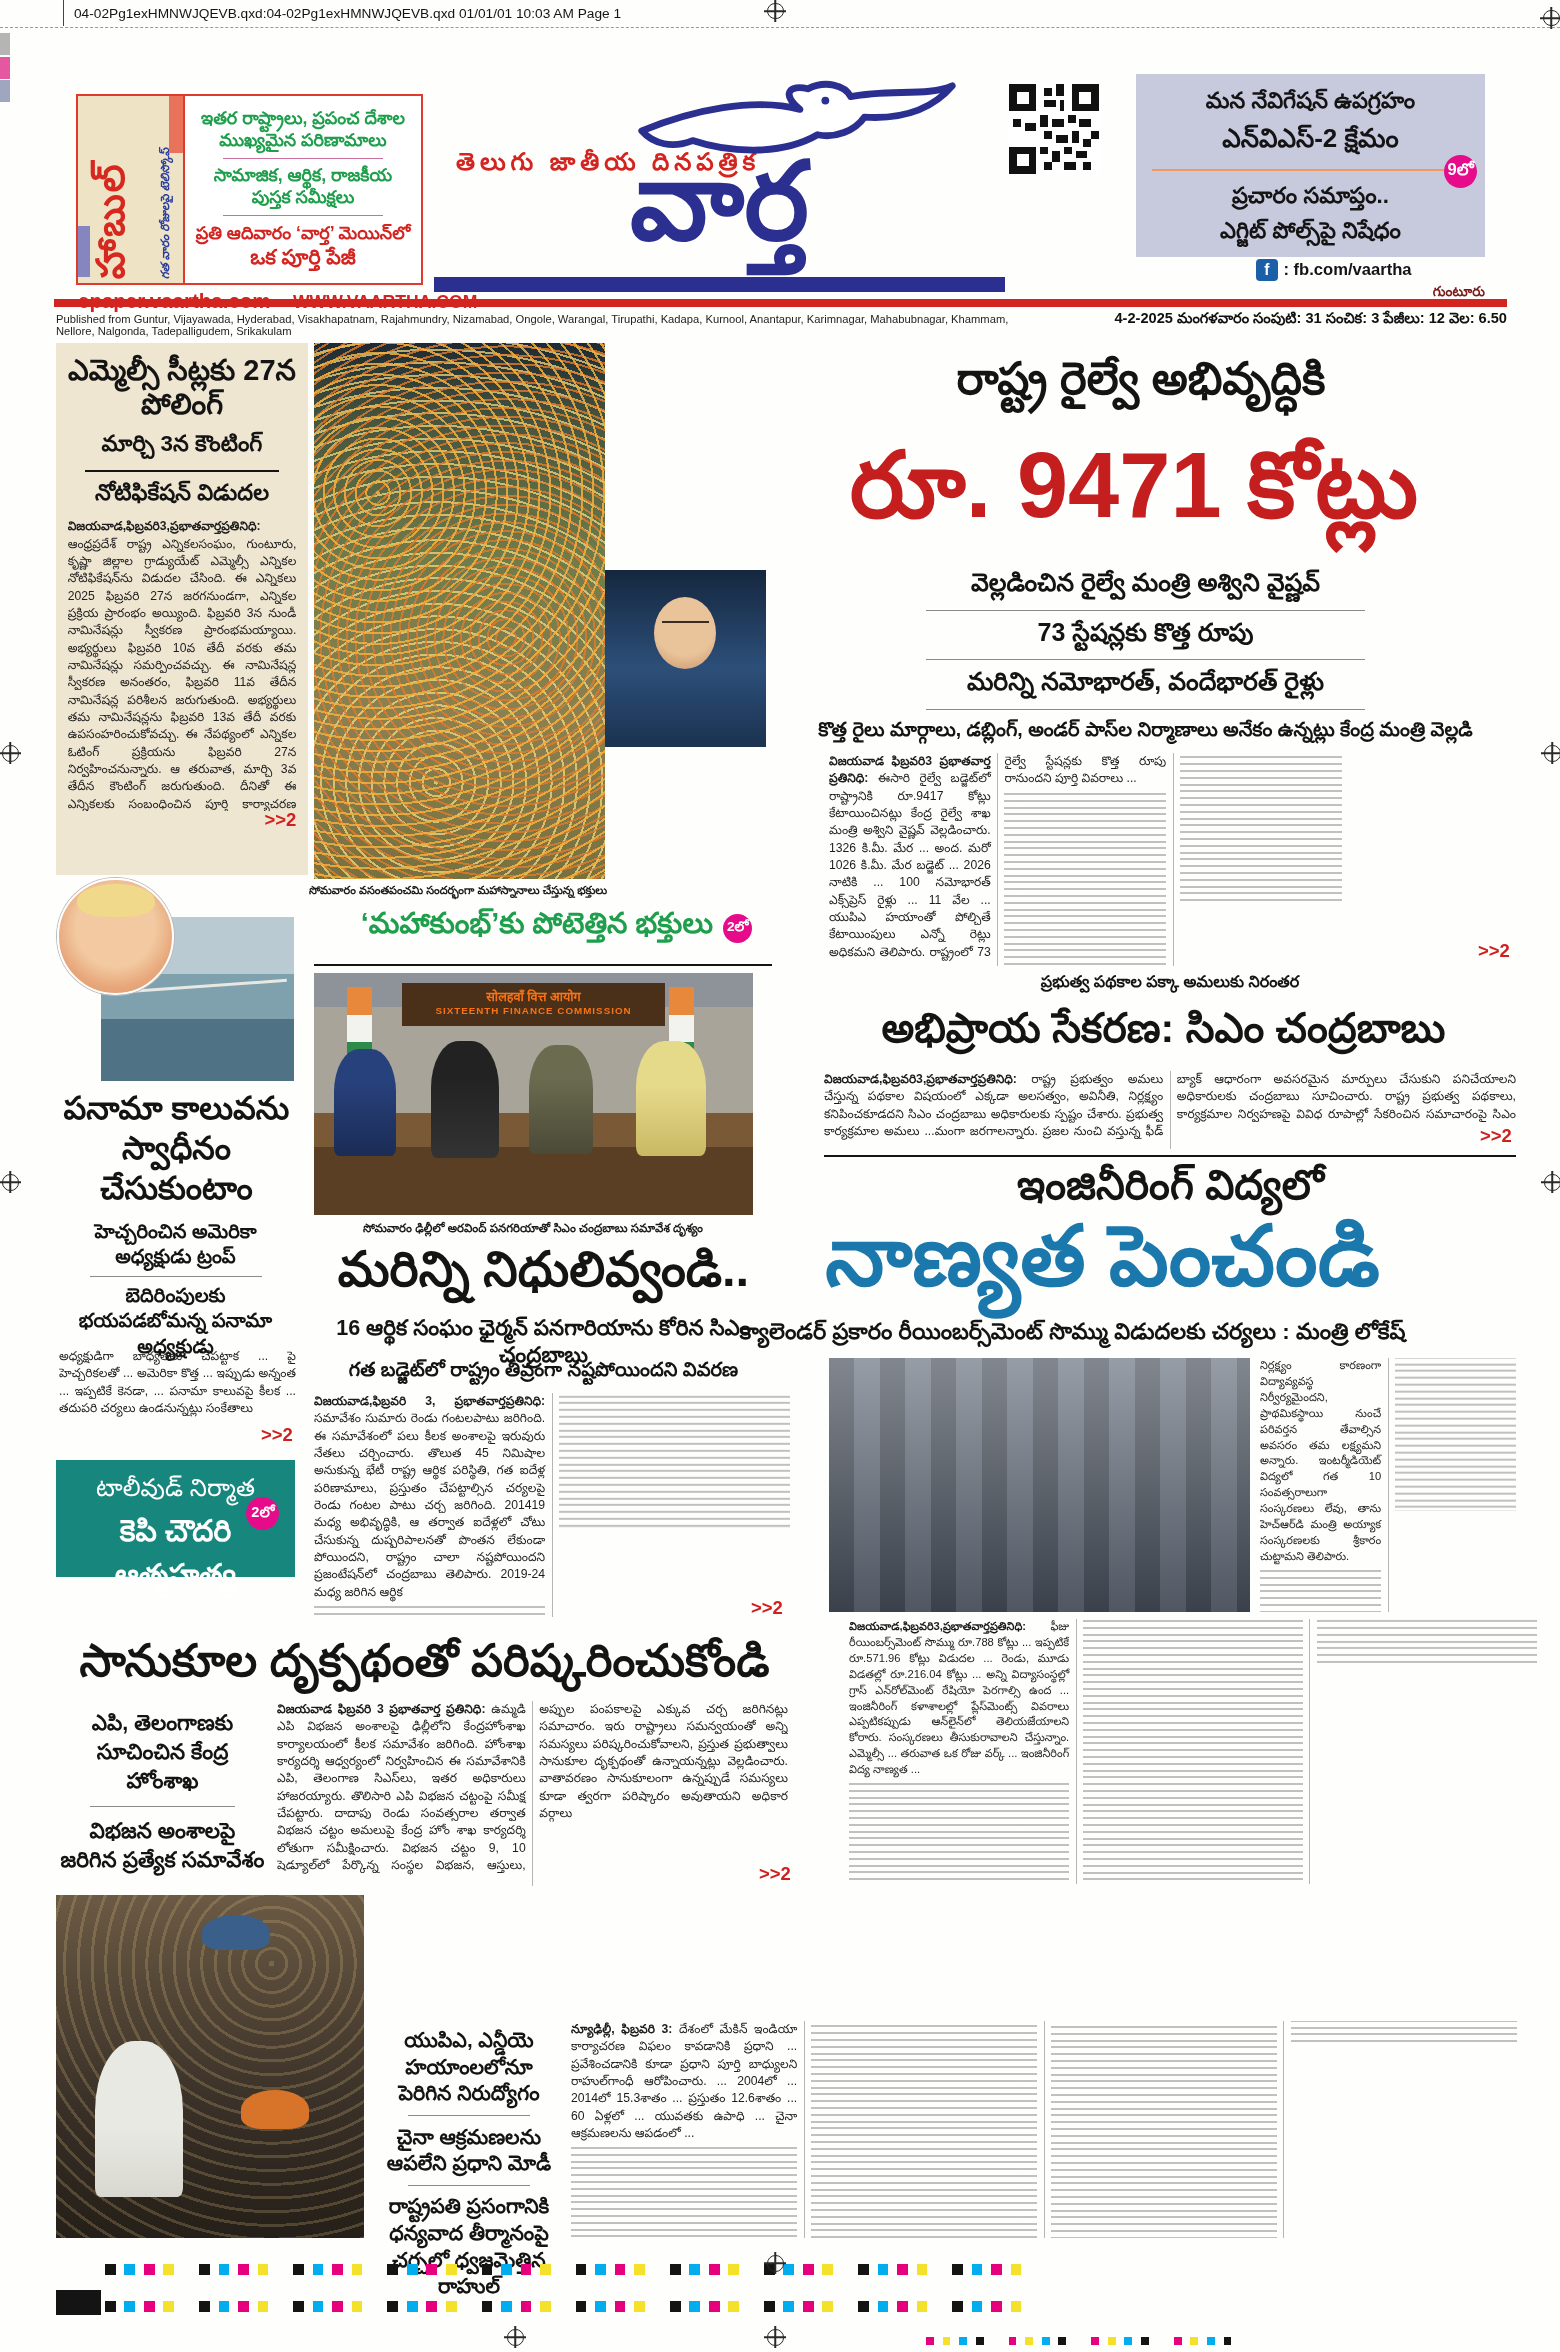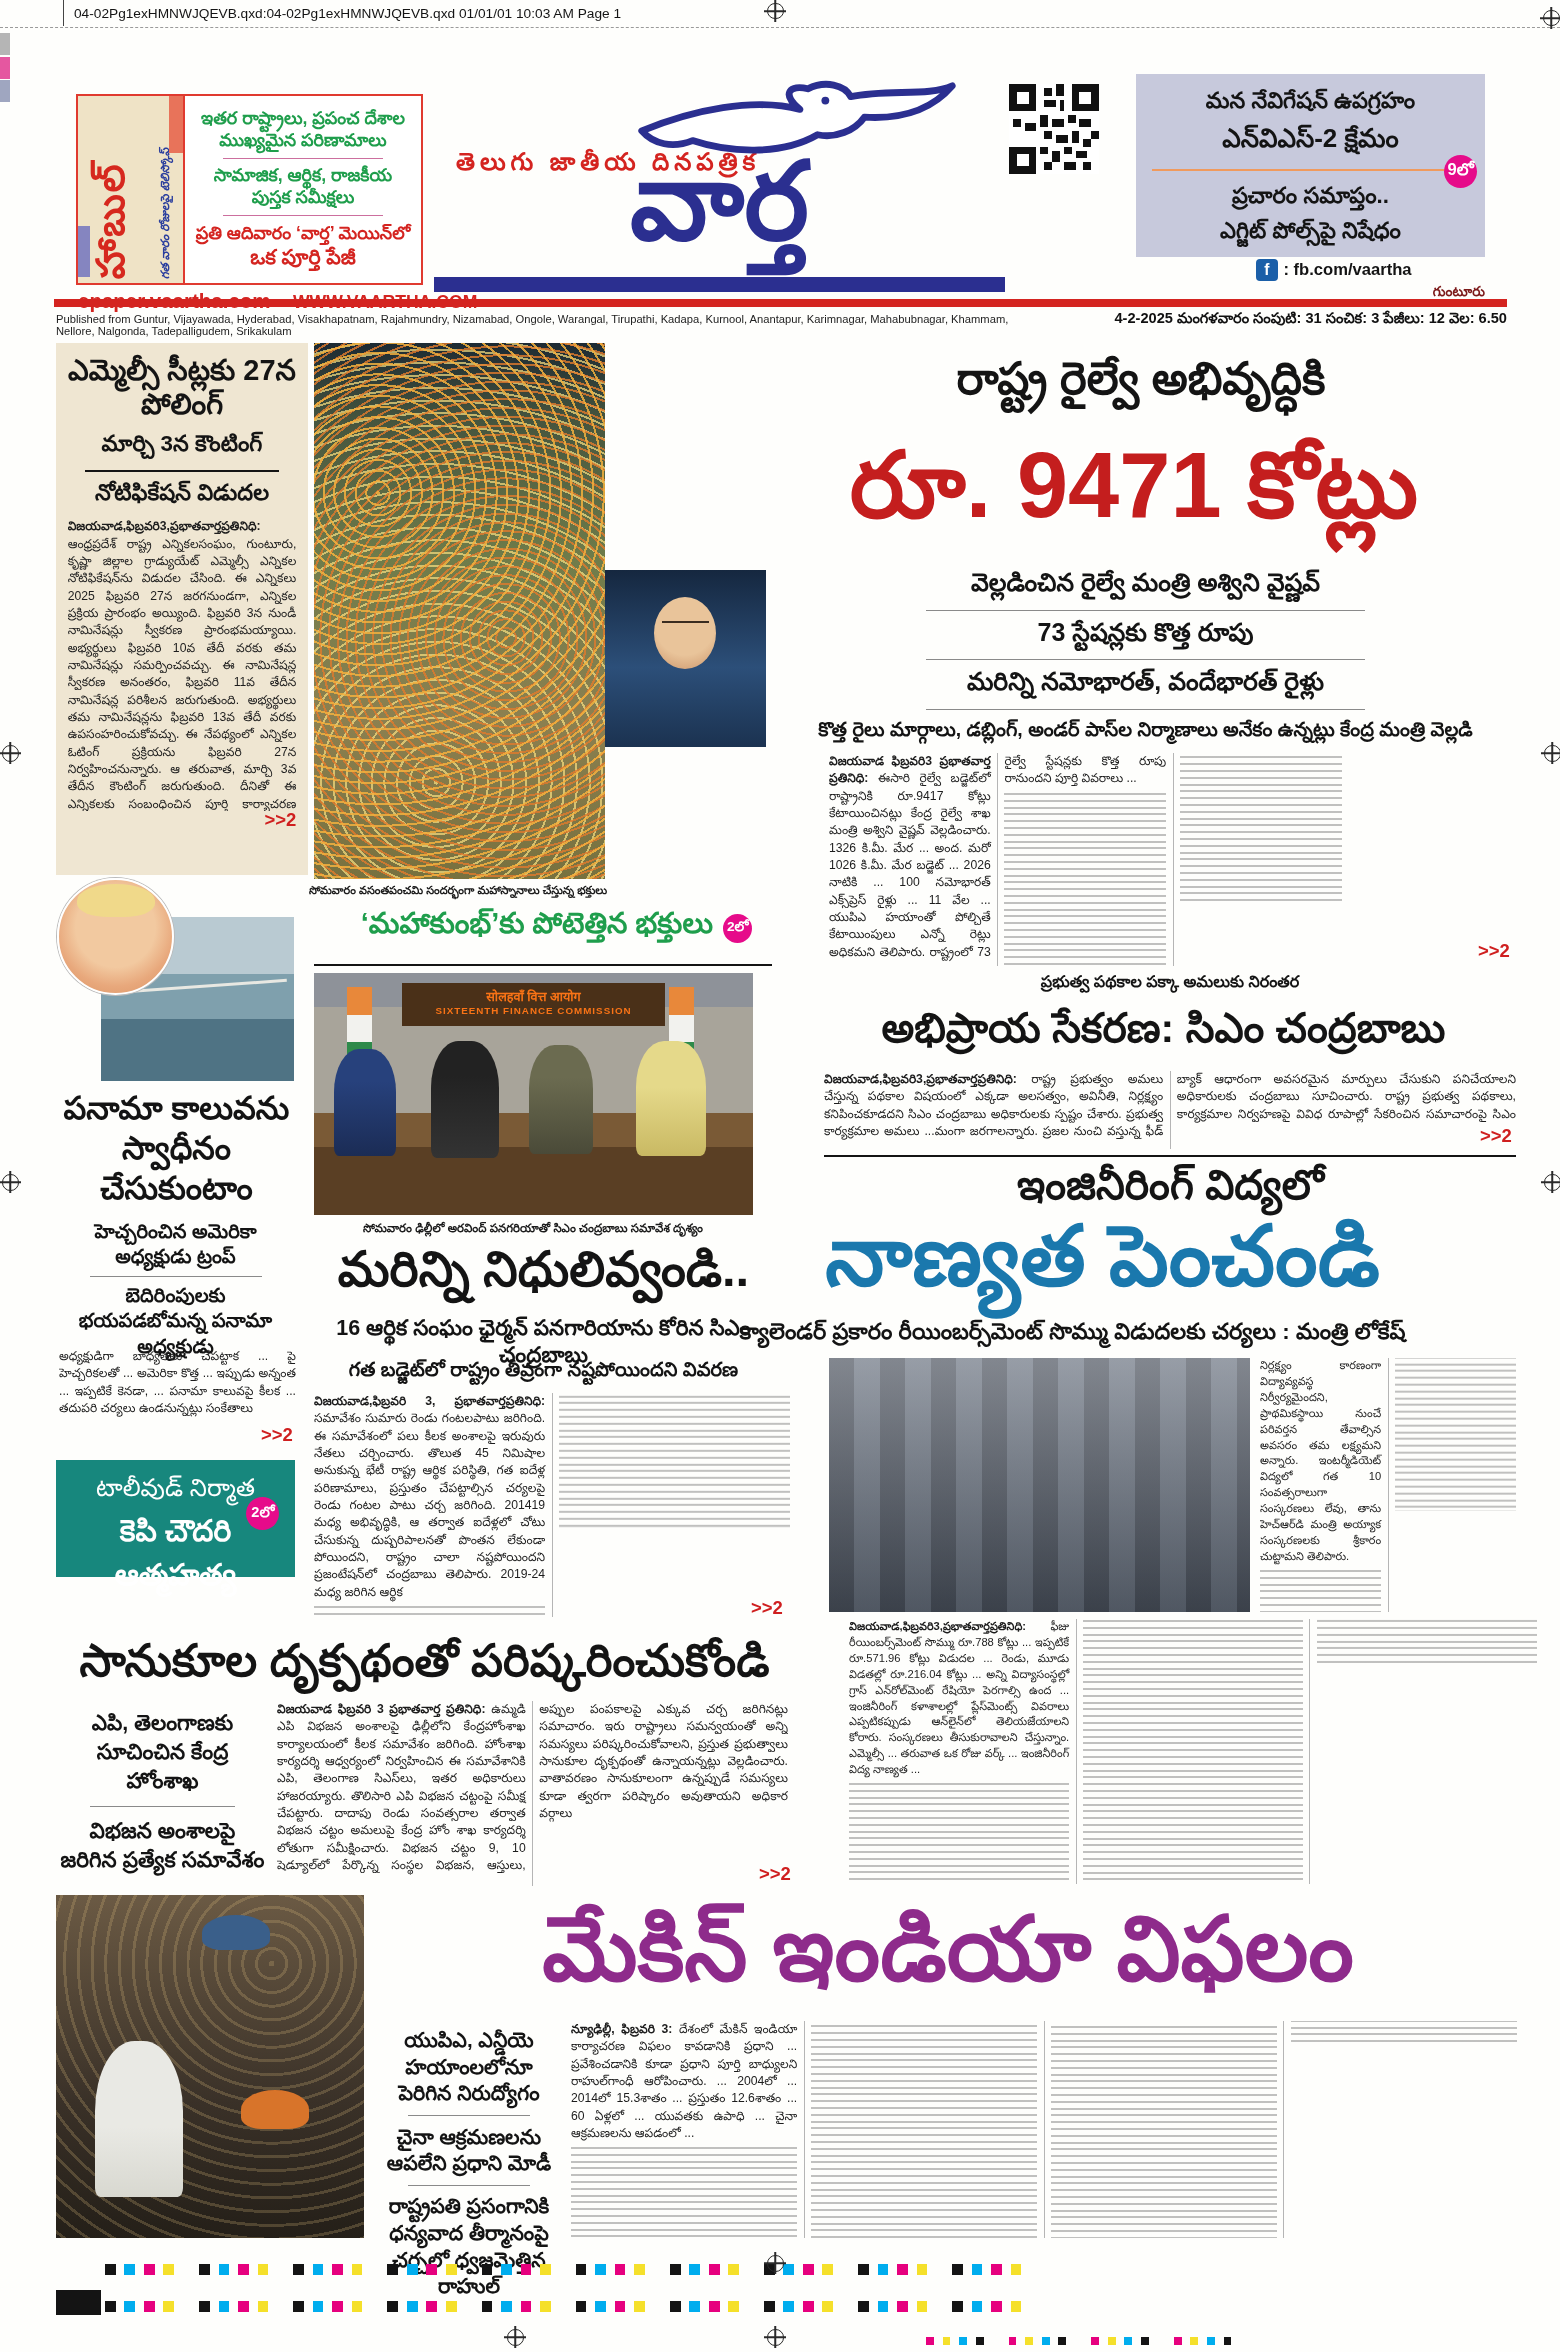--- a/index.html
+++ b/index.html
@@ -282,21 +282,20 @@
     <span class="dl">విజయవాడ ఫిబ్రవరి 3 ప్రభాతవార్త ప్రతినిధి:</span>
     <span>ఉమ్మడి ఎపి విభజన అంశాలపై ఢిల్లీలోని కేంద్రహోంశాఖ కార్యాలయంలో కీలక సమావేశం జరిగింది. హోంశాఖ కార్యదర్శి ఆధ్వర్యంలో నిర్వహించిన ఈ సమావేశానికి ఎపి, తెలంగాణ సిఎస్‌లు, ఇతర అధికారులు హాజరయ్యారు. తొలిసారి ఎపి విభజన చట్టంపై సమీక్ష చేపట్టారు. దాదాపు రెండు సంవత్సరాల తర్వాత విభజన చట్టం అమలుపై కేంద్ర హోం శాఖ కార్యదర్శి లోతుగా సమీక్షించారు. విభజన చట్టం 9, 10 షెడ్యూల్‌లో పేర్కొన్న సంస్థల విభజన, ఆస్తులు, అప్పుల పంపకాలపై ఎక్కువ చర్చ జరిగినట్లు సమాచారం. ఇరు రాష్ట్రాలు సమన్వయంతో అన్ని సమస్యలు పరిష్కరించుకోవాలని, ప్రస్తుత ప్రభుత్వాలు సానుకూల దృక్పథంతో ఉన్నాయన్నట్లు వెల్లడించారు. వాతావరణం సానుకూలంగా ఉన్నప్పుడే సమస్యలు కూడా త్వరగా పరిష్కారం అవుతాయని అధికార వర్గాలు</span>
   </div>
   <span class="a cont" style="left:759px;top:1865px;">&gt;&gt;2</span>
 
   <div class="a photo ph-parl" style="left:56px;top:1895px;width:308px;height:343px;">
     <div style="position:absolute;left:39px;top:146px;width:88px;height:156px;background:linear-gradient(180deg,#e9e9e4 0 55%,#d8d8d0);border-radius:45% 45% 6% 6%;"></div>
     <div style="position:absolute;left:185px;top:195px;width:68px;height:39px;background:#d8742a;border-radius:50% 50% 30% 30%;"></div>
     <div style="position:absolute;left:146px;top:19.5px;width:68px;height:35px;background:#3a5f8a;border-radius:50% 50% 30% 30%;"></div>
   </div>
-  <div class="a c b purple" style="left:375px;top:1900px;width:1146px;font-size:90px;line-height:1.1;">మేకిన్ ఇండియా విఫలం</div>
   <div class="a" style="left:382px;top:2027px;width:174px;">
     <div class="c b ink" style="font-size:20.5px;line-height:1.3;">యుపిఎ, ఎన్డీయె హయాంలలోనూ పెరిగిన నిరుద్యోగం</div>
     <div class="thinrule" style="width:70%;margin:7.8px auto;"></div>
     <div class="c b ink" style="font-size:20.5px;line-height:1.3;">చైనా ఆక్రమణలను ఆపలేని ప్రధాని మోడీ</div>
     <div class="thinrule" style="width:70%;margin:7.8px auto;"></div>
     <div class="c b ink" style="font-size:20.5px;line-height:1.3;">రాష్ట్రపతి ప్రసంగానికి ధన్యవాద తీర్మానంపై చర్చలో ధ్వజమెత్తిన రాహుల్</div>
   </div>
   <div class="a body-txt j cols4" style="left:571px;top:2021px;width:946px;height:217px;">
     <span class="dl">న్యూఢిల్లీ, ఫిబ్రవరి 3:</span>
     <span>దేశంలో మేకిన్ ఇండియా కార్యాచరణ విఫలం కావడానికి ప్రధాని ... ప్రవేశించడానికి కూడా ప్రధాని పూర్తి బాధ్యులని రాహుల్‌గాంధీ ఆరోపించారు. ... 2004లో ... 2014లో 15.3శాతం ... ప్రస్తుతం 12.6శాతం ... 60 ఏళ్లలో ... యువతకు ఉపాధి ... చైనా ఆక్రమణలను ఆపడంలో ...</span>

